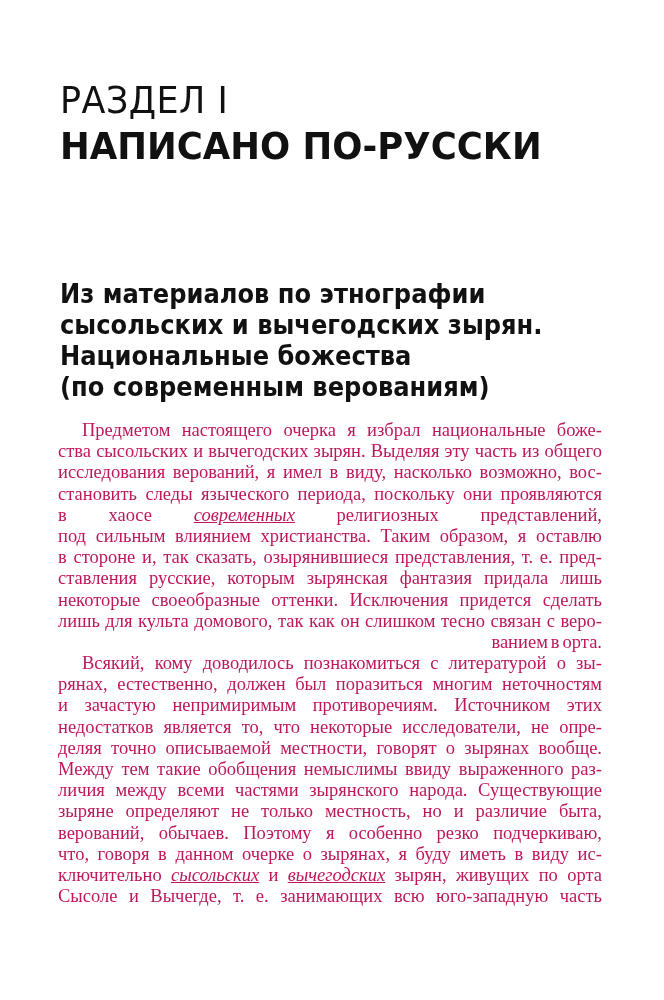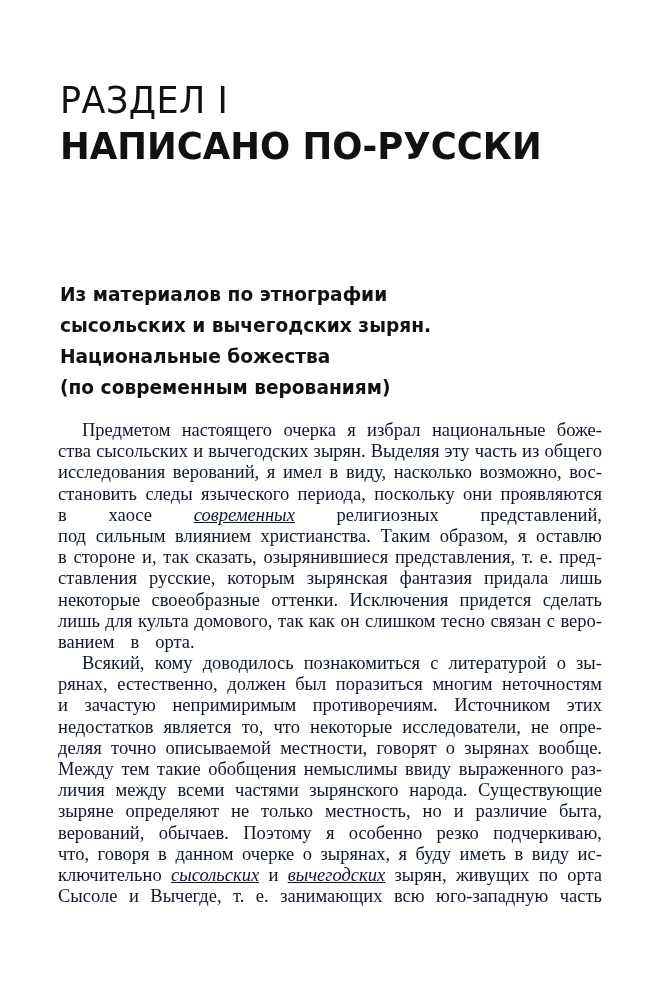--- a/index.html
+++ b/index.html
@@ -42,47 +42,47 @@
     transform-origin: left top;
   }
   .chapter-title {
     position: absolute;
     left: 60px;
     top: 279px;
     width: 560px;
     margin: 0;
     font-family: "DejaVu Sans", sans-serif;
     font-weight: bold;
-    font-size: 20px;
+    font-size: 26px;
     line-height: 31px;
   }
   .chapter-title .tline {
     display: block;
     white-space: nowrap;
     transform: scaleX(0.93);
     transform-origin: left top;
   }
   .body-text {
     position: absolute;
     left: 58px;
     top: 420px;
     width: 544px;
     font-family: "Liberation Serif", serif;
     font-size: 18.5px;
     line-height: 21.2px;
-    color: #0f172a;
+    color: #be185d;
   }
   .jline {
     display: flex;
     justify-content: space-between;
     height: 21.2px;
     white-space: nowrap;
   }
   .jline.indent { padding-left: 24px; }
-  .jline.last { justify-content: flex-start; gap: 16px; }
+  .jline.last { justify-content: flex-end; gap: 3px; }
   .w { white-space: nowrap; }
   .it { font-style: italic; text-decoration: underline; }
 </style>
 </head>
 <body>
 
 <h1 class="section-label">РАЗДЕЛ I</h1>
 <h1 class="section-title">НАПИСАНО ПО-РУССКИ</h1>
 
 <h2 class="chapter-title">

